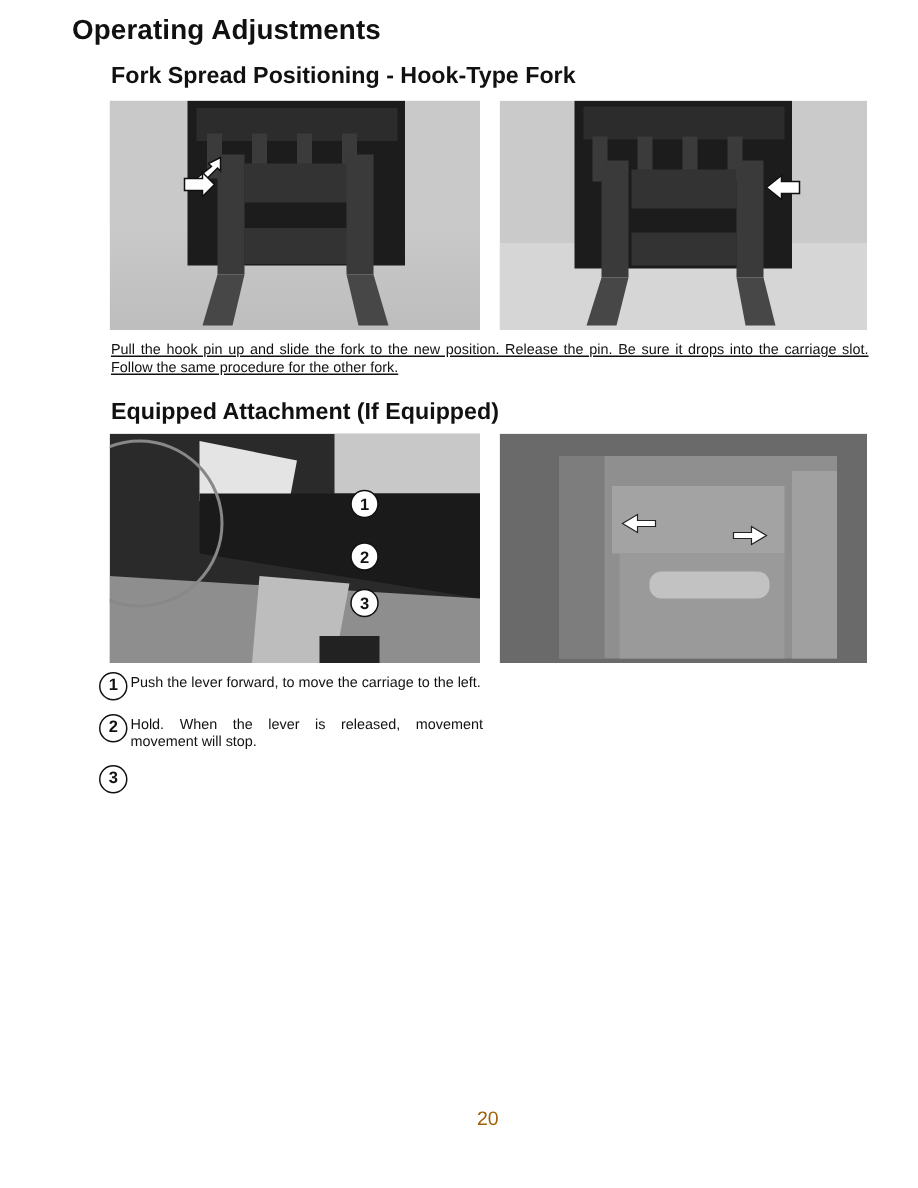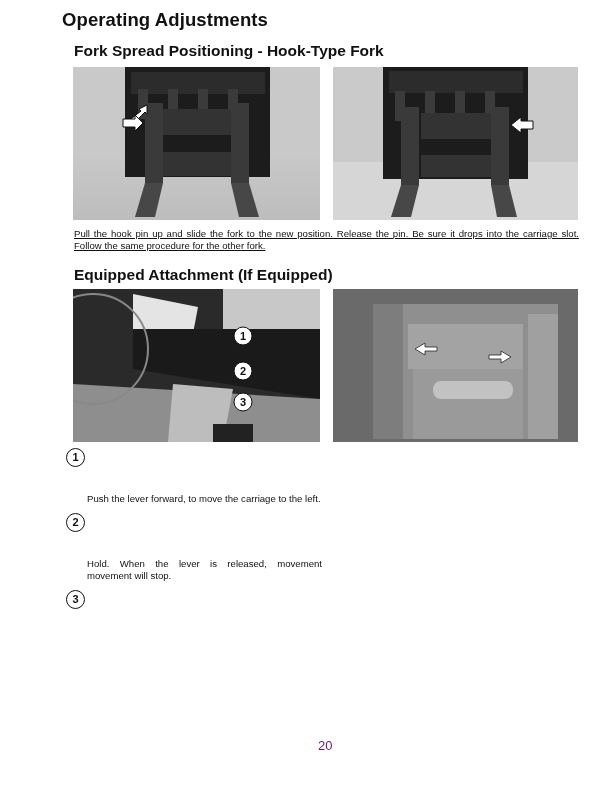--- a/index.html
+++ b/index.html
@@ -1,36 +1,36 @@
 <!DOCTYPE html>
 <html><head>
 <meta charset="utf-8">
 <style>
   html, body { margin: 0; padding: 0; }
   body {
     width: 612px; height: 792px; background: #ffffff; position: relative; overflow: hidden;
     font-family: "Liberation Sans", "DejaVu Sans", sans-serif; color: #111;
   }
-  .h1 { position: absolute; left: 62px; top: 9px; font-size: 18.5px; font-weight: bold; letter-spacing: 0.1px; }
+  .h1 { position: absolute; left: 48px; top: 9px; font-size: 18.5px; font-weight: bold; letter-spacing: 0.1px; }
   .h2 { position: absolute; left: 74px; font-size: 15.5px; font-weight: bold; }
   .h2.a { top: 42px; }
   .h2.b { top: 266px; }
   .photo { position: absolute; overflow: hidden; }
   .photo svg { display: block; }
   .p1 { left: 73px; top: 67px; width: 247px; height: 153px; }
   .p2 { left: 333px; top: 67px; width: 245px; height: 153px; }
   .p3 { left: 73px; top: 289px; width: 247px; height: 153px; }
   .p4 { left: 333px; top: 289px; width: 245px; height: 153px; }
   .caption { position: absolute; left: 74px; top: 228px; width: 505px; font-size: 9.6px; line-height: 11.5px; text-align: justify; text-decoration: underline; }
   .steps { position: absolute; left: 66px; top: 448px; width: 256px; }
   .step { display: flex; align-items: flex-start; margin-bottom: 9px; }
   .num { flex: 0 0 auto; width: 17px; height: 17px; border: 1.4px solid #111; border-radius: 50%;
     font-size: 11px; font-weight: bold; text-align: center; line-height: 17px; margin-right: 2px; margin-top: 0px; }
-  .stext { font-size: 9.6px; line-height: 11.3px; text-align: justify; padding-top: 2px; margin-top: 43px; }
-  .page-num { position: absolute; left: 318px; top: 738px; font-size: 13px; color: #701a75; }
+  .stext { font-size: 9.6px; line-height: 11.3px; text-align: justify; padding-top: 2px; }
+  .page-num { position: absolute; left: 318px; top: 738px; font-size: 13px; color: #a16207; }
 </style>
 </head>
 <body>
 
 <div class="h1">Operating Adjustments</div>
 <div class="h2 a">Fork Spread Positioning - Hook-Type Fork</div>
 
 <div class="photo p1">
   <svg width="247" height="153" viewBox="0 0 247 153">
     <defs>

